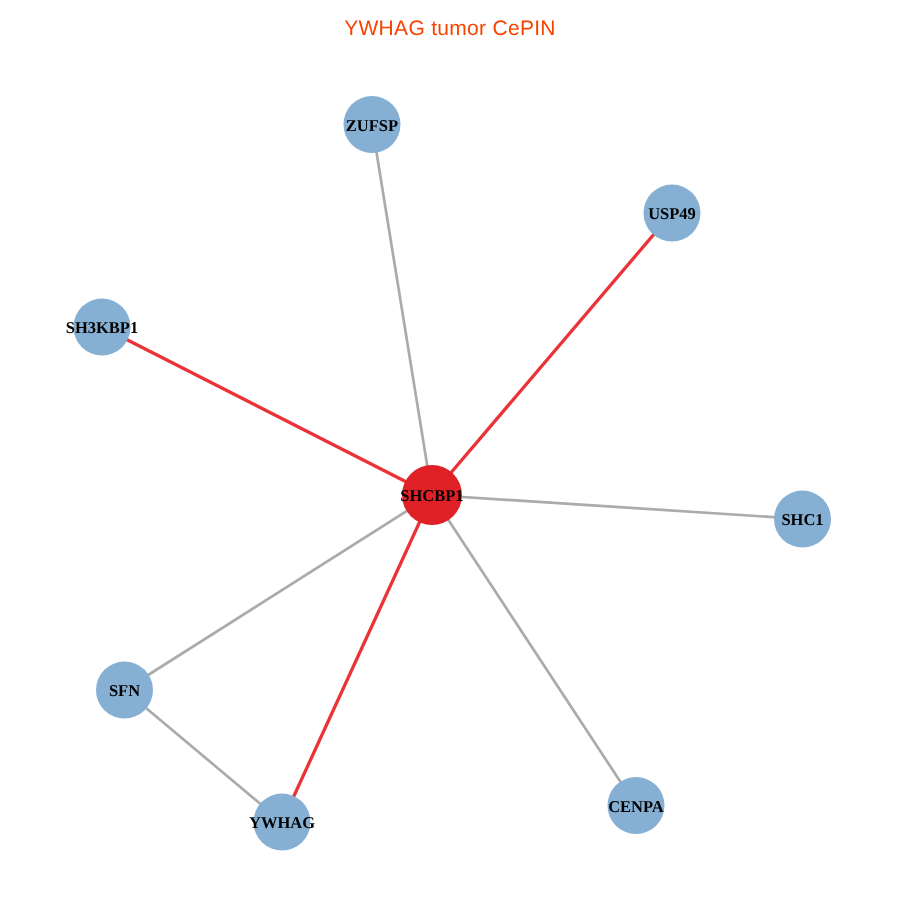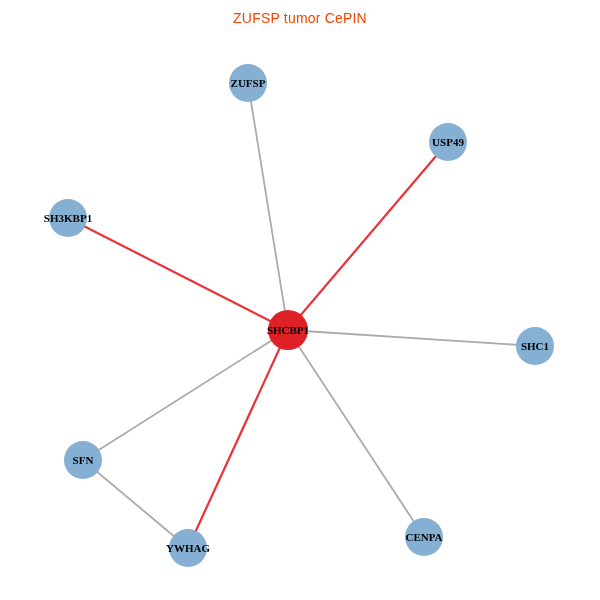--- a/index.html
+++ b/index.html
@@ -62,14 +62,14 @@
       <circle cx="83" cy="460" r="19" fill="#85AFD3"></circle>
       <text x="288" y="334" text-anchor="middle" fill="#000000">SHCBP1</text>
       <text x="248" y="87" text-anchor="middle" fill="#000000">ZUFSP</text>
       <text x="448" y="146" text-anchor="middle" fill="#000000">USP49</text>
       <text x="68" y="222" text-anchor="middle" fill="#000000">SH3KBP1</text>
       <text x="535" y="350" text-anchor="middle" fill="#000000">SHC1</text>
       <text x="424" y="541" text-anchor="middle" fill="#000000">CENPA</text>
       <text x="188" y="552" text-anchor="middle" fill="#000000">YWHAG</text>
       <text x="83" y="464" text-anchor="middle" fill="#000000">SFN</text>
     </svg>
-  <div class="figure-title" style="color: rgb(246, 68, 0);">ZUFSP tumor CePIN</div>
+  <div class="figure-title" style="color: rgb(246, 68, 0);">YWHAG tumor CePIN</div>
 </div>
 
 </body></html>

